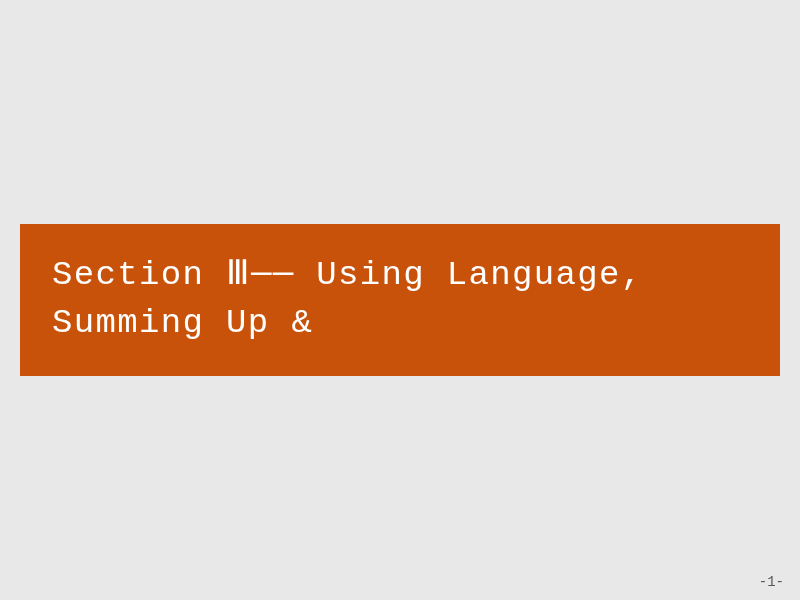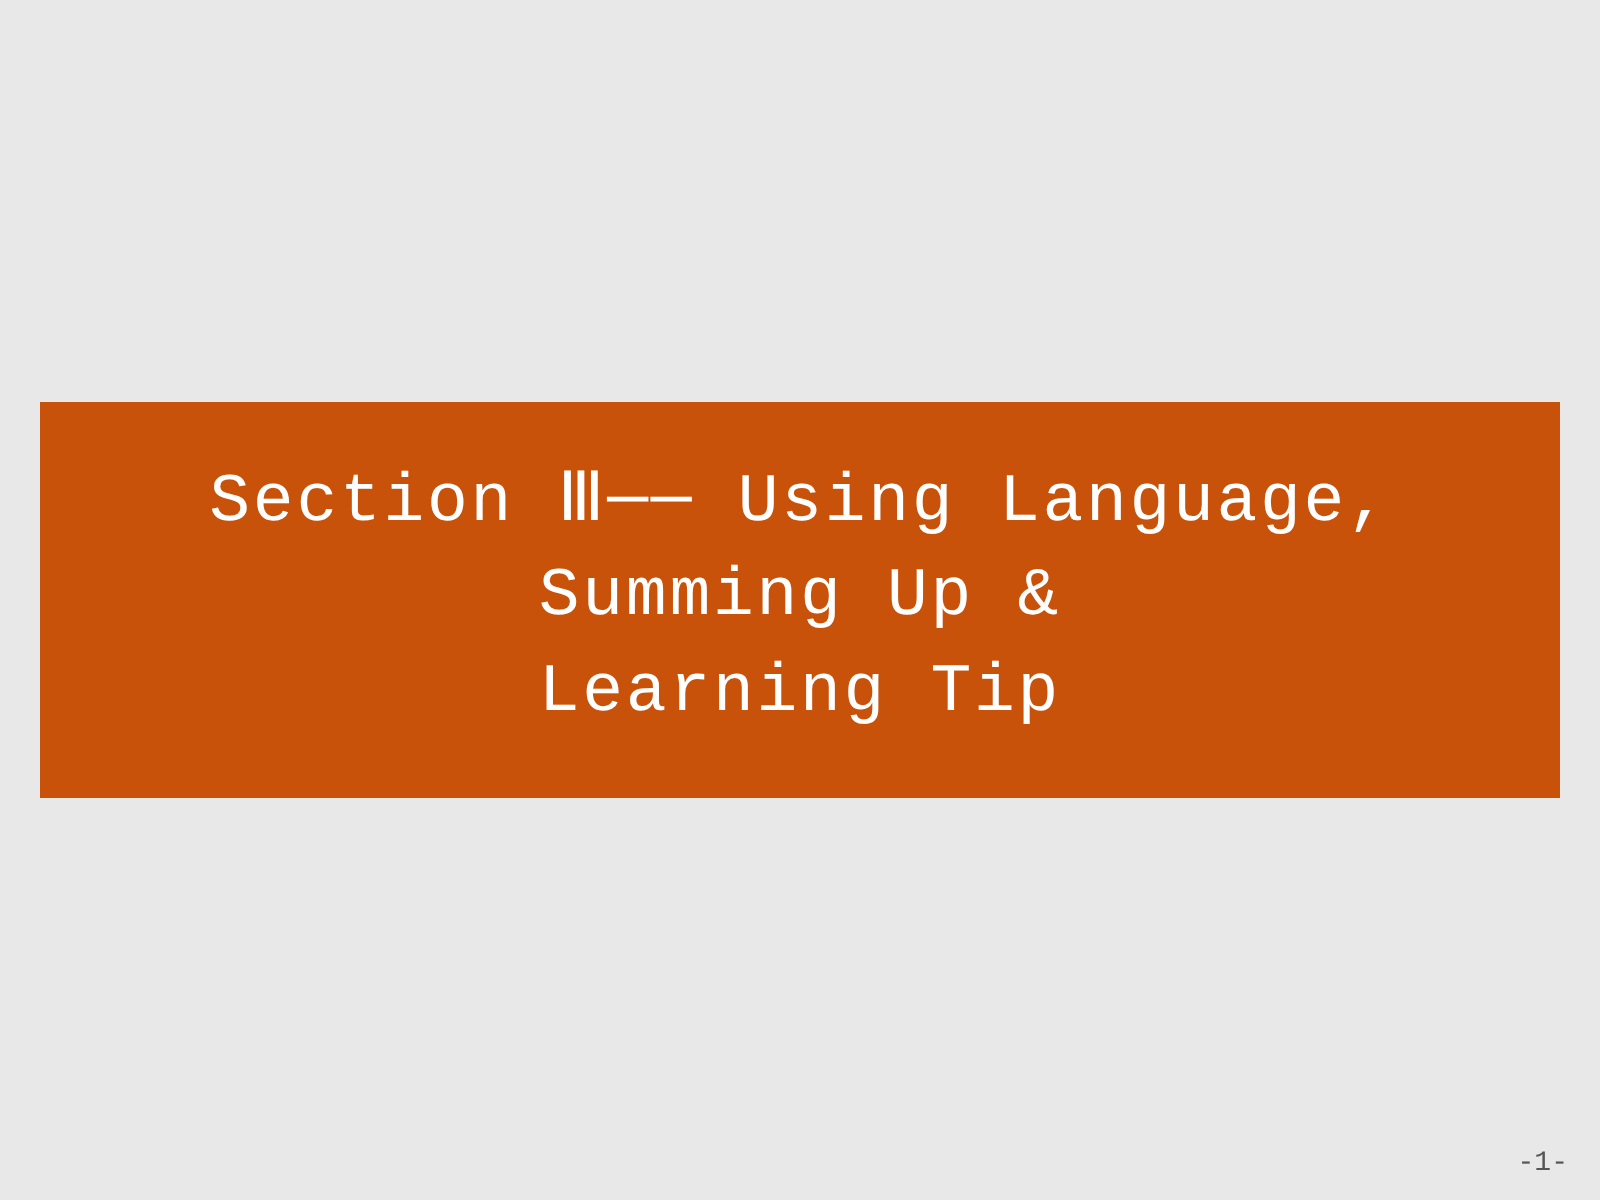--- a/index.html
+++ b/index.html
@@ -36,38 +36,36 @@
       display: flex;
       align-items: center;
       justify-content: center;
     }
 
     .title-text {
       color: #ffffff;
       font-family: "Courier New", Courier, monospace;
       font-size: 34px;
       font-weight: normal;
-      text-align: center;
       line-height: 1.4;
       letter-spacing: 0.04em;
     }
 
     .page-number {
       position: absolute;
       bottom: 10px;
       right: 16px;
       font-family: "Courier New", Courier, monospace;
       font-size: 14px;
       color: #555555;
     }
   </style>
 </head>
 <body>
 
 <div class="slide-container">
   <div class="title-banner">
     <div class="title-text">
       <span>Section Ⅲ── Using Language, Summing Up &amp;</span><br>
-      <span>Learning Tip</span>
     </div>
   </div>
   <div class="page-number">-1-</div>
 </div>
 
 </body></html>

